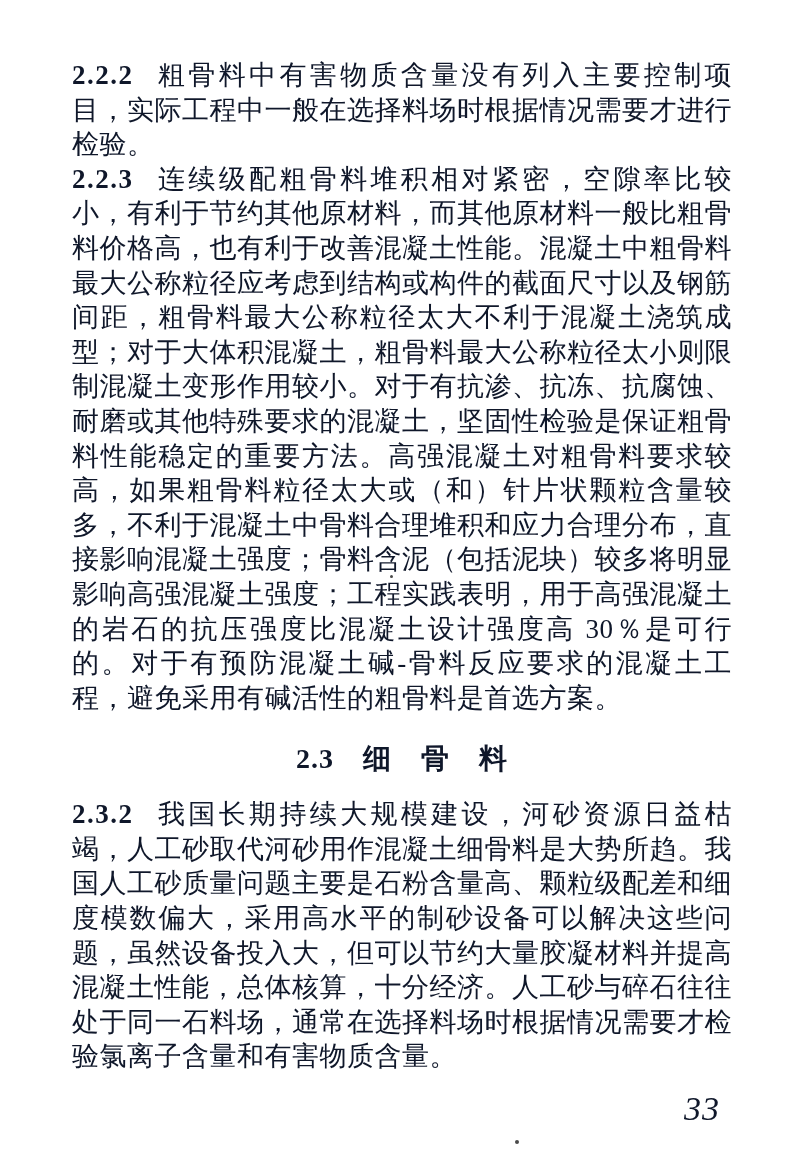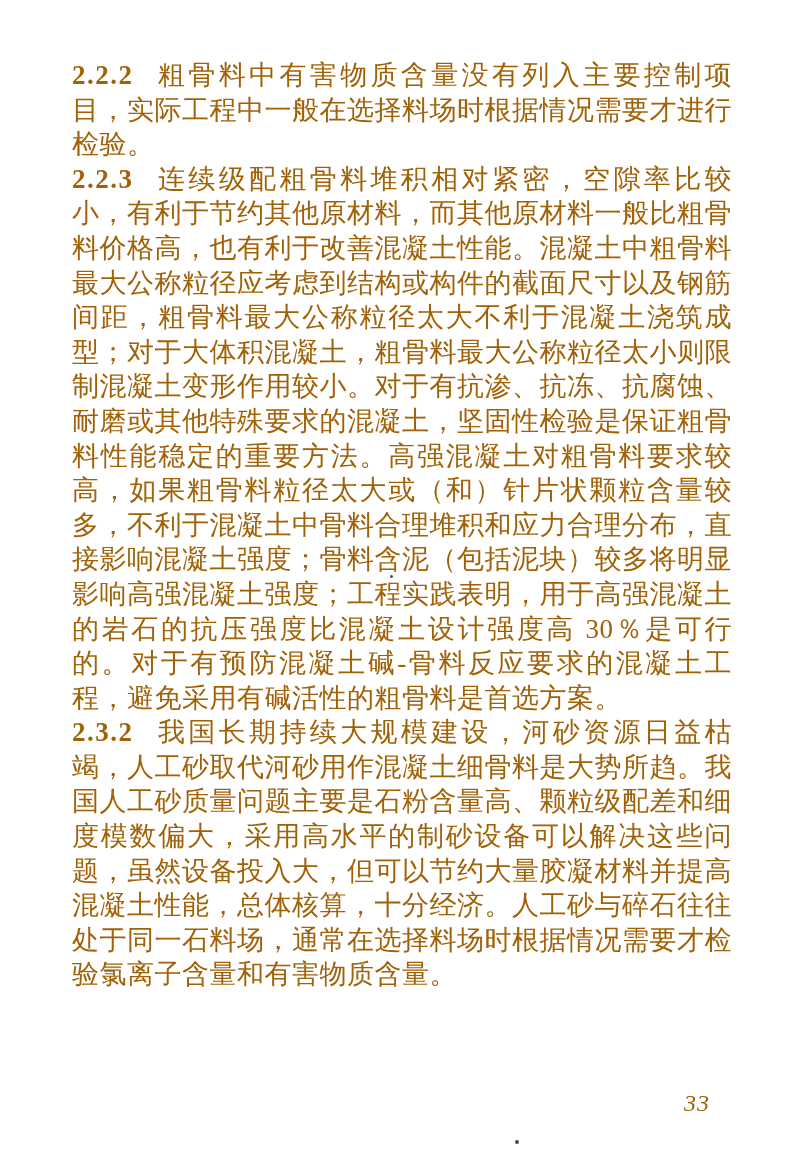--- a/index.html
+++ b/index.html
@@ -3,21 +3,21 @@
 <meta charset="utf-8">
 <style>
   html, body { margin: 0; padding: 0; background: #e8e8e8; }
   .page {
     position: relative;
     width: 800px;
     height: 1168px;
     margin: 0 auto;
     background: #ffffff;
     font-family: "Liberation Serif", "DejaVu Serif", serif;
-    color: #a16207;
+    color: #0f172a;
     overflow: hidden;
   }
   .content {
     position: absolute;
     left: 72px;
     top: 58px;
     width: 660px;
   }
   .para {
     margin: 0;
@@ -37,21 +37,21 @@
     font-size: 28px;
     font-weight: bold;
     text-align: center;
     margin: 25px 0 19px 0;
     letter-spacing: 1px;
   }
   .page-number {
     position: absolute;
     left: 684px;
     top: 1090px;
-    font-size: 24px;
+    font-size: 34px;
     font-style: italic;
     letter-spacing: 1px;
   }
   .speck {
     position: absolute;
     background: #4a4a4a;
     border-radius: 50%;
   }
   .speck-a { left: 390px; top: 575px; width: 3px; height: 3px; }
   .speck-b { left: 515px; top: 1140px; width: 4px; height: 4px; }
@@ -59,20 +59,21 @@
 </head>
 <body>
 
 <div class="page">
   <div class="content">
 
     <p class="para"><span class="clause-num">2.2.2</span><span>粗骨料中有害物质含量没有列入主要控制项目，实际工程中一般在选择料场时根据情况需要才进行检验。</span></p>
 
     <p class="para"><span class="clause-num">2.2.3</span><span>连续级配粗骨料堆积相对紧密，空隙率比较小，有利于节约其他原材料，而其他原材料一般比粗骨料价格高，也有利于改善混凝土性能。混凝土中粗骨料最大公称粒径应考虑到结构或构件的截面尺寸以及钢筋间距，粗骨料最大公称粒径太大不利于混凝土浇筑成型；对于大体积混凝土，粗骨料最大公称粒径太小则限制混凝土变形作用较小。对于有抗渗、抗冻、抗腐蚀、耐磨或其他特殊要求的混凝土，坚固性检验是保证粗骨料性能稳定的重要方法。高强混凝土对粗骨料要求较高，如果粗骨料粒径太大或（和）针片状颗粒含量较多，不利于混凝土中骨料合理堆积和应力合理分布，直接影响混凝土强度；骨料含泥（包括泥块）较多将明显影响高强混凝土强度；工程实践表明，用于高强混凝土的岩石的抗压强度比混凝土设计强度高 30％是可行的。对于有预防混凝土碱-骨料反应要求的混凝土工程，避免采用有碱活性的粗骨料是首选方案。</span></p>
 
+    <h2 class="section-heading">2.3　细　骨　料</h2>
 
 
     <p class="para"><span class="clause-num">2.3.2</span><span>我国长期持续大规模建设，河砂资源日益枯竭，人工砂取代河砂用作混凝土细骨料是大势所趋。我国人工砂质量问题主要是石粉含量高、颗粒级配差和细度模数偏大，采用高水平的制砂设备可以解决这些问题，虽然设备投入大，但可以节约大量胶凝材料并提高混凝土性能，总体核算，十分经济。人工砂与碎石往往处于同一石料场，通常在选择料场时根据情况需要才检验氯离子含量和有害物质含量。</span></p>
 
   </div>
 
   <div class="page-number">33</div>
 
   <div class="speck speck-a"></div>
   <div class="speck speck-b"></div>

